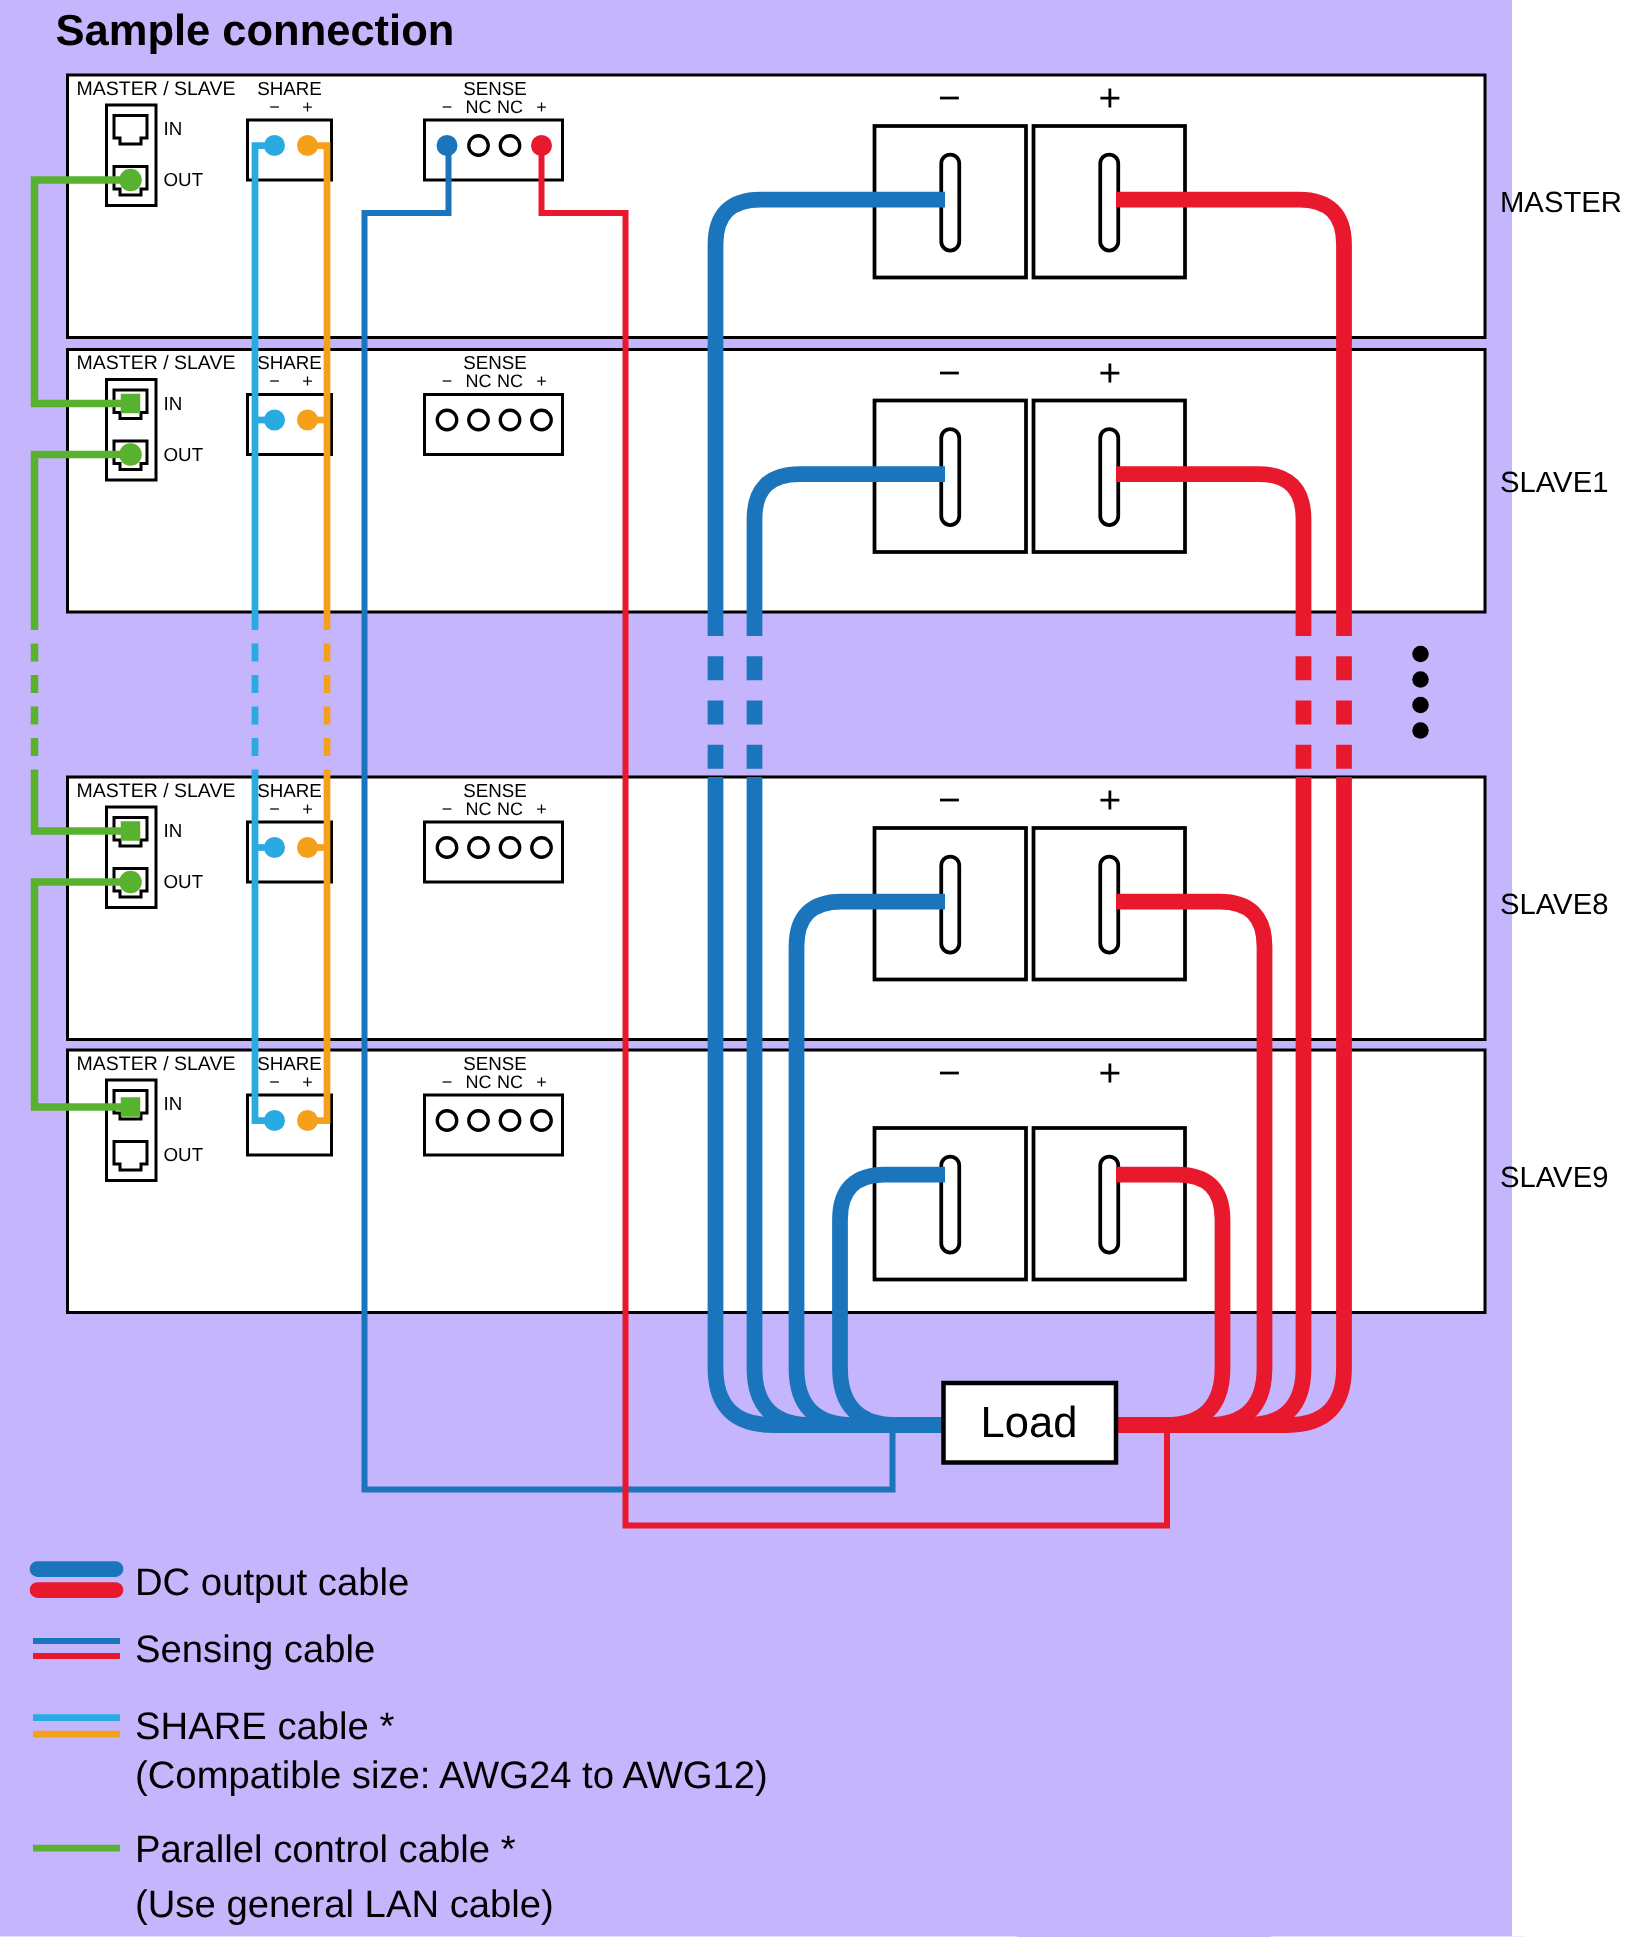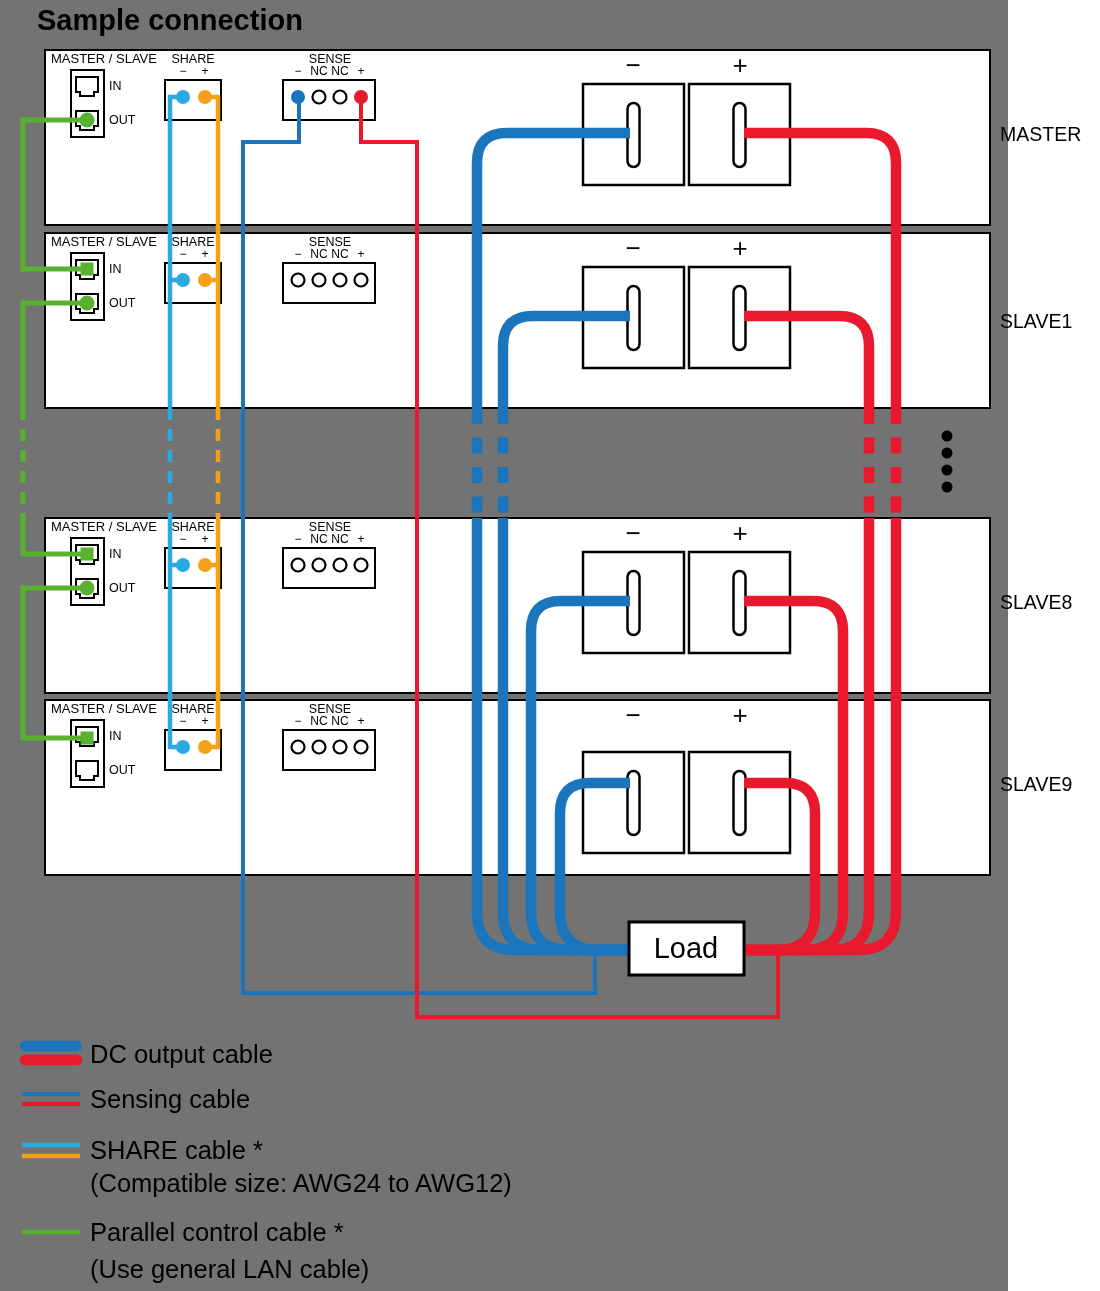--- a/index.html
+++ b/index.html
@@ -1,16 +1,16 @@
 <!DOCTYPE html>
 <html style="--dc-blue: #1B75BC; --dc-red: #E8192D; --share-cyan: #29ABE2; --share-orange: #F5A01B; --parallel-green: #58B22F;"><head>
 <meta charset="utf-8">
 <style>
   html,body{margin:0;padding:0;background:#fff;}
-  .stage{width:1008px;height:1291px;position:relative;background:#737373;}
+  .stage{width:1008px;height:1291px;position:relative;background:#c4b5fd;}
   svg{display:block;}
   text{font-family:"Liberation Sans","DejaVu Sans",sans-serif;fill:#000;}
   .t-title{font-size:29px;font-weight:bold;}
   .t-unit{font-size:19.5px;}
   .t-ms{font-size:13px;}
   .t-io{font-size:12.5px;}
   .t-conn{font-size:12.5px;}
   .t-pin{font-size:12px;}
   .t-term{font-size:26px;}
   .t-load{font-size:29px;}

